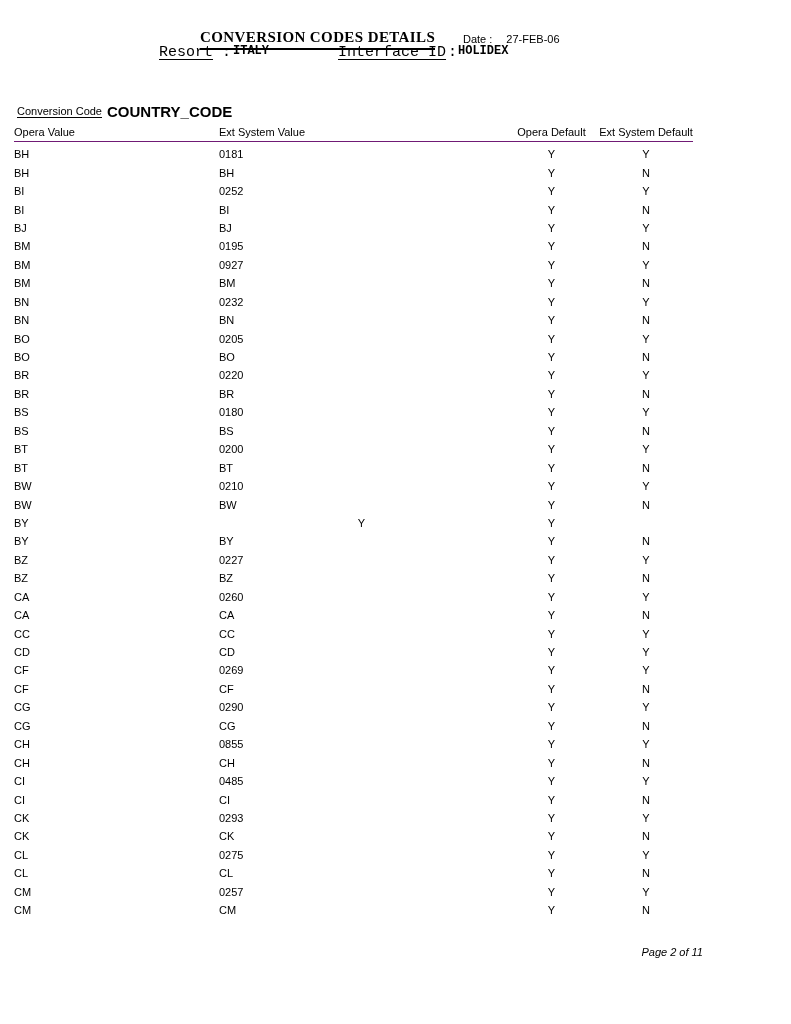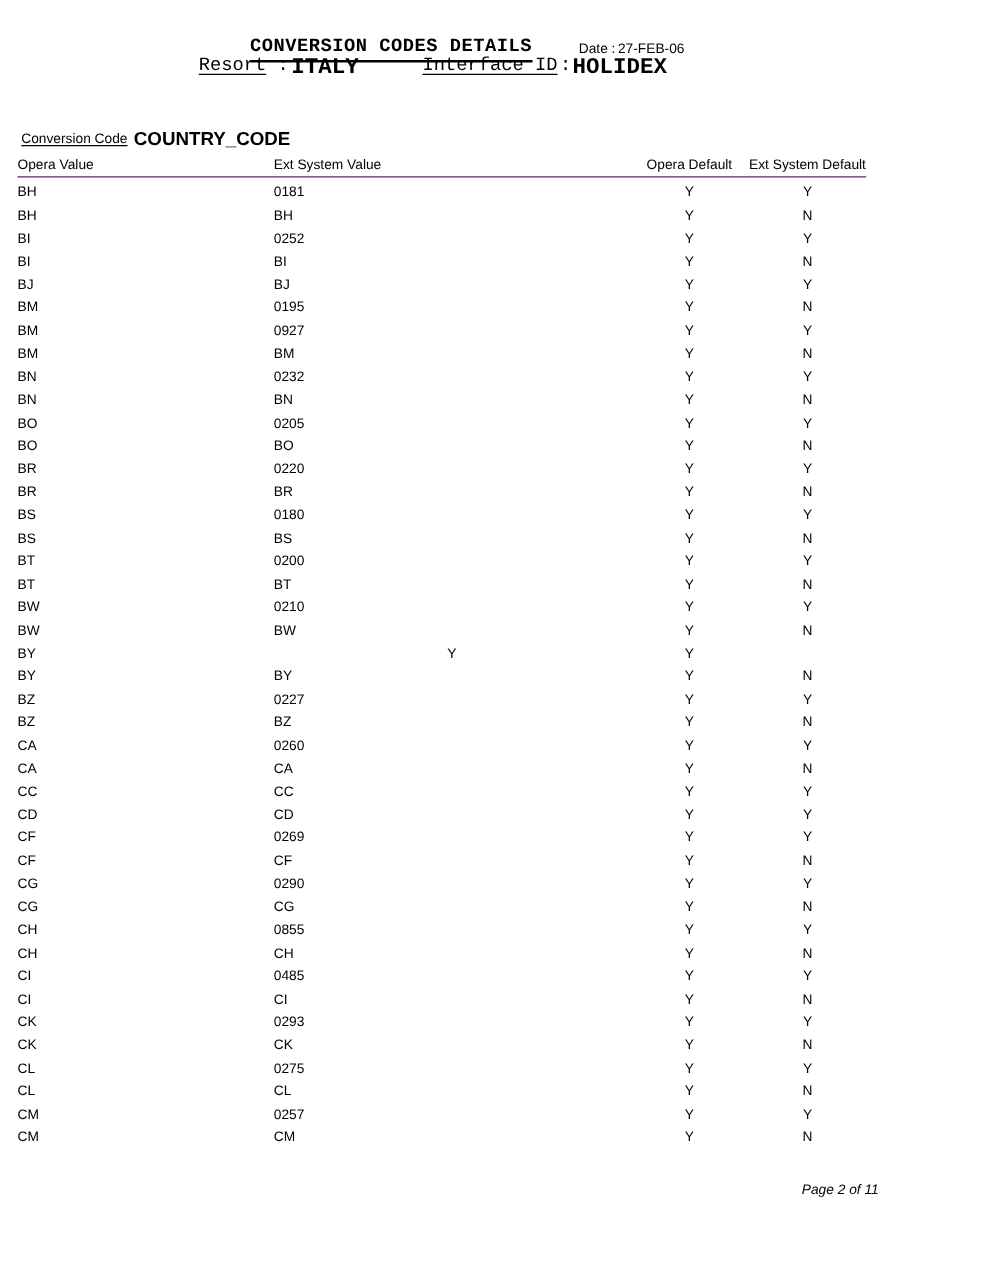--- a/index.html
+++ b/index.html
@@ -15,56 +15,56 @@
     color: #000000;
     font-family: "Liberation Sans", sans-serif;
     overflow: hidden;
   }
   
   .report-title {
     position: absolute;
     left: 200px;
     top: 29px;
     margin: 0;
-    font-family: Liberation Mono, monospace;
+    font-family: Liberation Serif, serif;
     font-size: 15px;
     font-weight: bold;
     letter-spacing: 0.4px;
     border-bottom: 2px solid #000;
     padding-bottom: 2px;
     white-space: nowrap;
     text-align: center;
   }
   .date-group {
     position: absolute;
     left: 463px;
     top: 33px;
     font-size: 11px;
     white-space: nowrap;
   }
-  .date-group .date-value { margin-left: 2px; }
+  .date-group .date-value { margin-left: 14px; }
 
   .meta-row { position: absolute; top: 44px; left: 0; width: 100%; height: 20px; }
   .mono-label {
     position: absolute;
     font-family: "Liberation Mono", "DejaVu Sans Mono", monospace;
     font-size: 15px;
     text-decoration: underline;
     text-underline-offset: 3px;
     white-space: nowrap;
   }
   .mono-colon {
     position: absolute;
     font-family: "Liberation Mono", "DejaVu Sans Mono", monospace;
     font-size: 15px;
   }
   .mono-value {
     position: absolute;
     font-family: "Liberation Mono", "DejaVu Sans Mono", monospace;
-    font-size: 18px;
+    font-size: 12px;
     font-weight: bold;
     white-space: nowrap;
   }
   .resort-label    { left: 159px; }
   .resort-colon    { left: 222px; }
   .resort-value    { left: 233px; }
   .interface-label { left: 338px; }
   .interface-colon { left: 448px; }
   .interface-value { left: 458px; }
 

